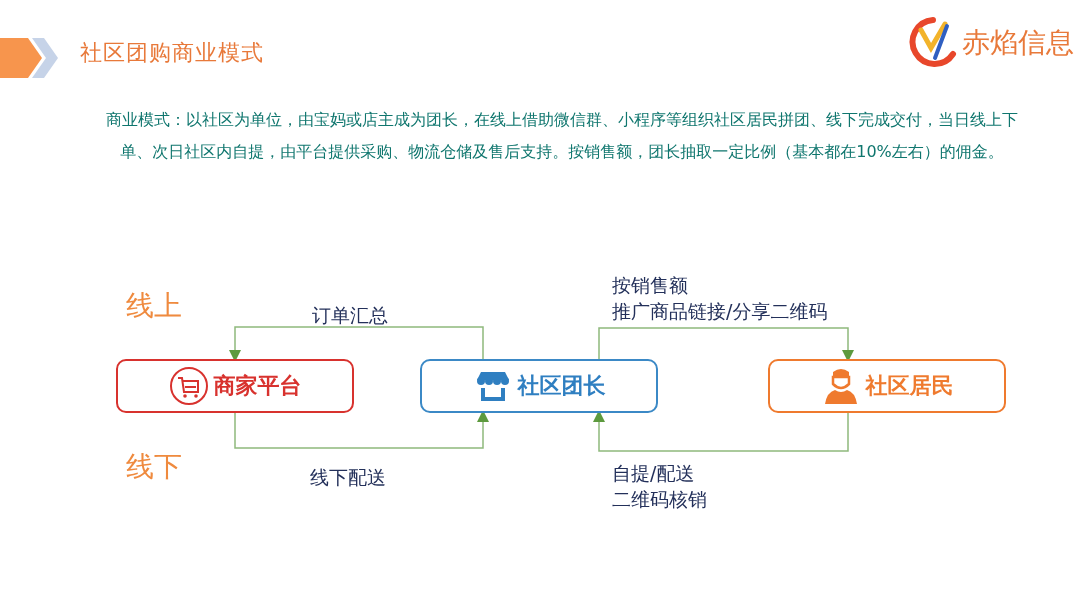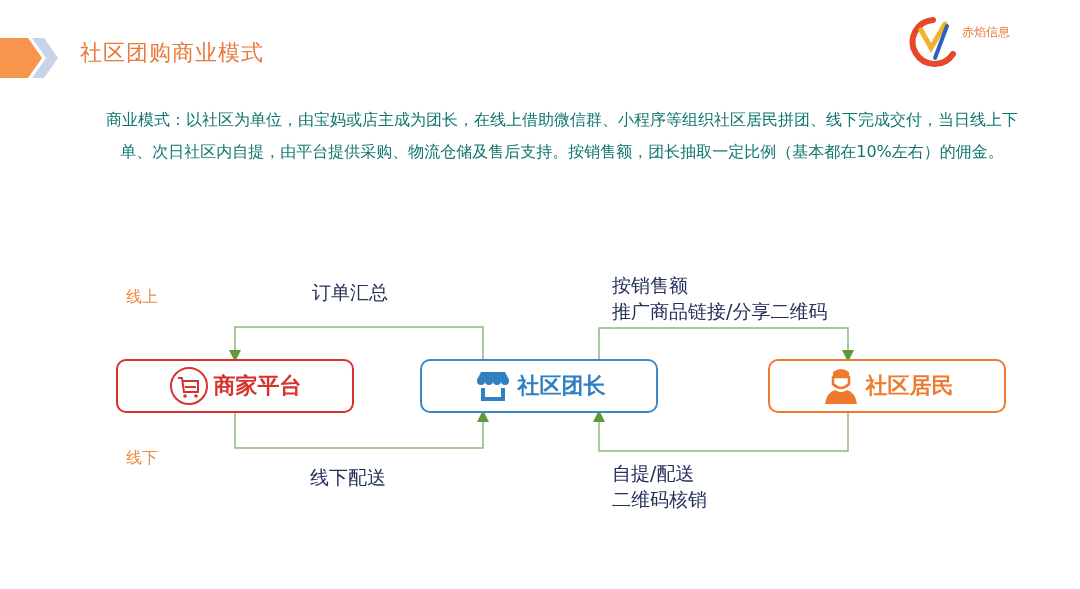--- a/index.html
+++ b/index.html
@@ -1,23 +1,23 @@
 <!DOCTYPE html>
 <html><head>
 <meta charset="utf-8">
 <style>
   html, body { margin:0; padding:0; }
   body { width:1080px; height:589px; background:#ffffff; position:relative; overflow:hidden;
          font-family:"DejaVu Sans", "Liberation Sans", sans-serif; }
   .abs { position:absolute; }
   .title-arrow { left:0; top:34px; width:62px; height:48px; }
   .page-title { left:80px; top:38px; font-size:22px; color:#e8793a; letter-spacing:1px; }
-  .logo-text { left:962px; top:24px; font-size:12px; color:#e8793a; }
+  .logo-text { left:962px; top:24px; font-size:28px; color:#e8793a; }
   .desc { left:92px; top:104px; width:940px; font-size:16px; line-height:32px; color:#0f766e;text-align:center; }
-  .side-label { font-size:16px; color:#ef8a3e; }
+  .side-label { font-size:28px; color:#ef8a3e; }
   .flow-label { font-size:19px; color:#23305a; line-height:26px; white-space:nowrap; }
   .node { border:2px solid; border-radius:10px; background:#fff; display:flex; align-items:center; justify-content:center; gap:5px;
           height:54px; box-sizing:border-box; font-size:22px; font-weight:bold; }
   .node-merchant { left:116px; top:359px; width:238px; border-color:#d8322e; color:#d8322e; }
   .node-leader { left:420px; top:359px; width:238px; border-color:#3b89c6; color:#2f7fc1; }
   .node-resident { left:768px; top:359px; width:238px; border-color:#ef7a2e; color:#ef7a2e; }
   svg.lines { left:0; top:0; }
 </style>
 </head>
 <body>
@@ -51,21 +51,21 @@
 
     <polyline points="235,413 235,448 483,448 483,416" marker-end="url(#arr)"></polyline>
 
     <polyline points="848,413 848,451 599,451 599,416" marker-end="url(#arr)"></polyline>
   </g>
 </svg>
 
 <div class="abs side-label" style="left:126px;top:287px;">线上</div>
 <div class="abs side-label" style="left:126px;top:448px;">线下</div>
 
-<div class="abs flow-label" style="left:312px;top:279px;">订单汇总</div>
+<div class="abs flow-label" style="left:312px;top:304px;font-family:Liberation Mono, monospace;">订单汇总</div>
 <div class="abs flow-label" style="left:612px;top:272px;">按销售额</div>
 <div class="abs flow-label" style="left:612px;top:298px;">推广商品链接/分享二维码</div>
 <div class="abs flow-label" style="left:310px;top:464px;">线下配送</div>
 <div class="abs flow-label" style="left:612px;top:460px;">自提/配送</div>
 <div class="abs flow-label" style="left:612px;top:486px;">二维码核销</div>
 
 <div class="abs node node-merchant">
   <svg width="40" height="40" viewBox="0 0 40 40">
     <circle cx="20" cy="20" r="18" fill="none" stroke="#d8322e" stroke-width="2"></circle>
     <path d="M9 12 L13 12 L15 26 L29 26 L29 15 L14 15" fill="none" stroke="#d8322e" stroke-width="2"></path>

